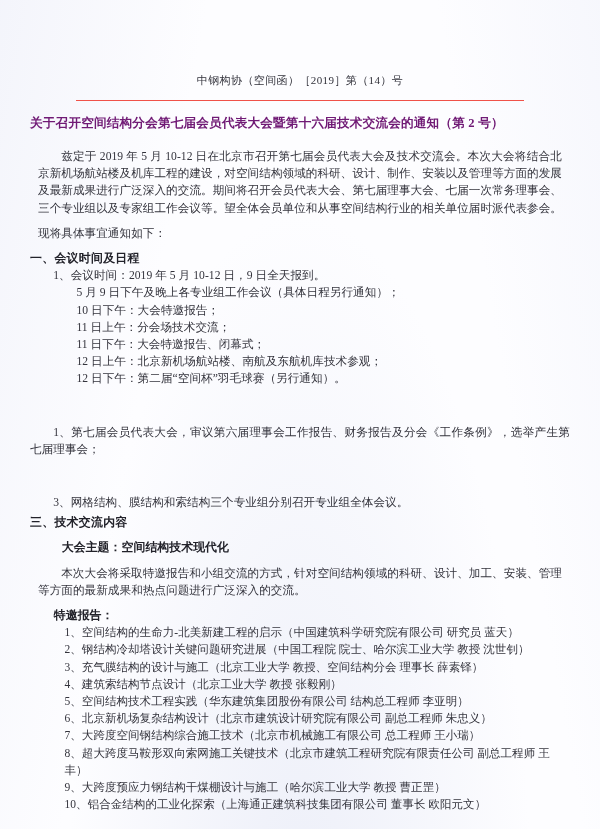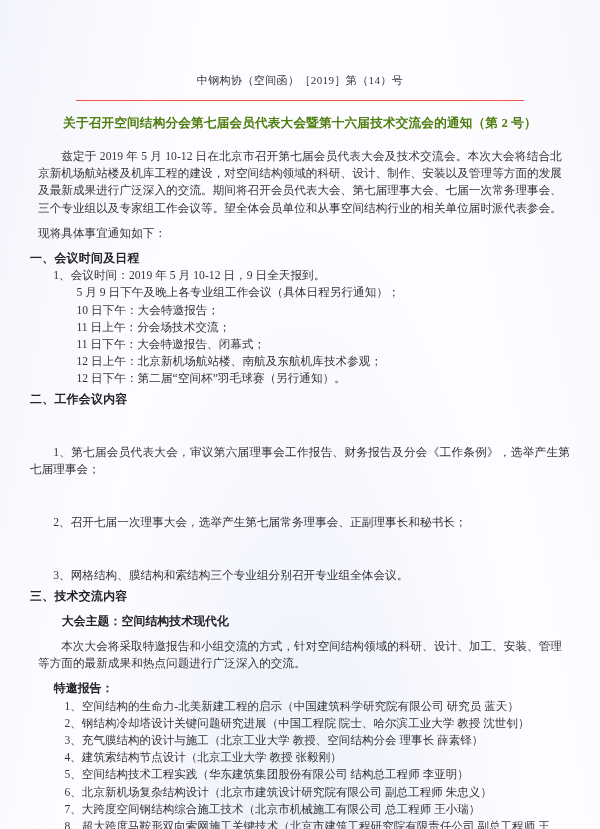--- a/index.html
+++ b/index.html
@@ -59,25 +59,24 @@
   .rule-top {
     margin: 12px auto 0 auto;
     width: 448px;
     height: 0;
     border-top: 1.6px solid #f05249;
   }
 
   
   .notice-title {
     margin: 14px 0 16px 0;
-    text-align: center;
     font-size: 12.6px;
     font-weight: bold;
     letter-spacing: 0.2px;
-    color: #4d7c0f;
+    color: #701a75;
     white-space: nowrap;
   }
 
   
   .body-wrap {
     margin-top: 12px;
     font-size: 11.6px;
     line-height: 17.2px;
     letter-spacing: 0.05px;
     color: #33333c;
@@ -185,23 +184,21 @@
     <p class="item">1、会议时间：2019 年 5 月 10-12 日，9 日全天报到。</p>
     <ul class="agenda-list">
       <li class="agenda">5 月 9 日下午及晚上各专业组工作会议（具体日程另行通知）；</li>
       <li class="agenda">10 日下午：大会特邀报告；</li>
       <li class="agenda">11 日上午：分会场技术交流；</li>
       <li class="agenda">11 日下午：大会特邀报告、闭幕式；</li>
       <li class="agenda">12 日上午：北京新机场航站楼、南航及东航机库技术参观；</li>
       <li class="agenda">12 日下午：第二届“空间杯”羽毛球赛（另行通知）。</li>
     </ul>
 
-    <p class="sec-head">二、工作会议内容</p>
     <p class="item hang">1、第七届会员代表大会，审议第六届理事会工作报告、财务报告及分会《工作条例》，选举产生第七届理事会；</p>
-    <p class="item hang">2、召开七届一次理事大会，选举产生第七届常务理事会、正副理事长和秘书长；</p>
     <p class="item hang">3、网格结构、膜结构和索结构三个专业组分别召开专业组全体会议。</p>
 
     <p class="sec-head">三、技术交流内容</p>
     <p class="theme-head">大会主题：空间结构技术现代化</p>
     <p class="para">本次大会将采取特邀报告和小组交流的方式，针对空间结构领域的科研、设计、加工、安装、管理等方面的最新成果和热点问题进行广泛深入的交流。</p>
     <p class="sub-head">特邀报告：</p>
     <ul class="report-list">
       <li class="report">1、空间结构的生命力-北美新建工程的启示（中国建筑科学研究院有限公司  研究员  蓝天）</li>
       <li class="report">2、钢结构冷却塔设计关键问题研究进展（中国工程院  院士、哈尔滨工业大学  教授  沈世钊）</li>
       <li class="report">3、充气膜结构的设计与施工（北京工业大学  教授、空间结构分会  理事长  薛素铎）</li>

